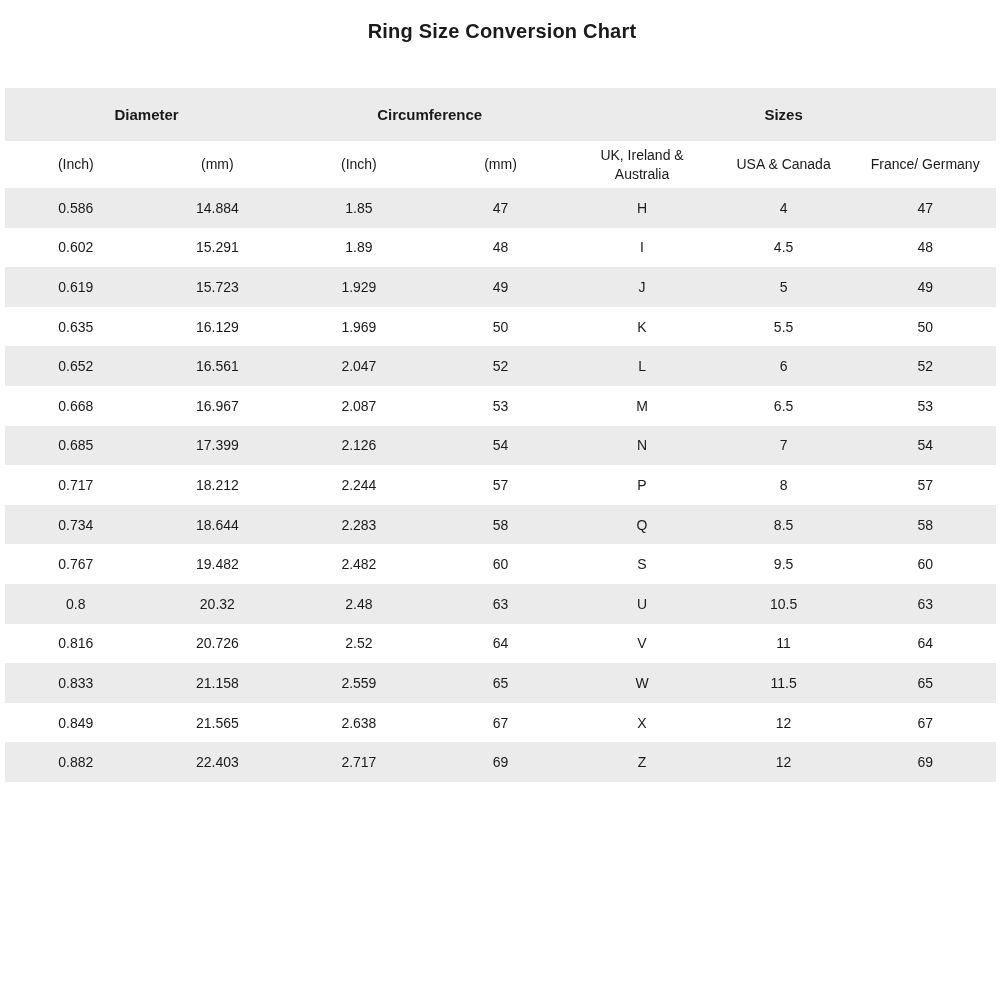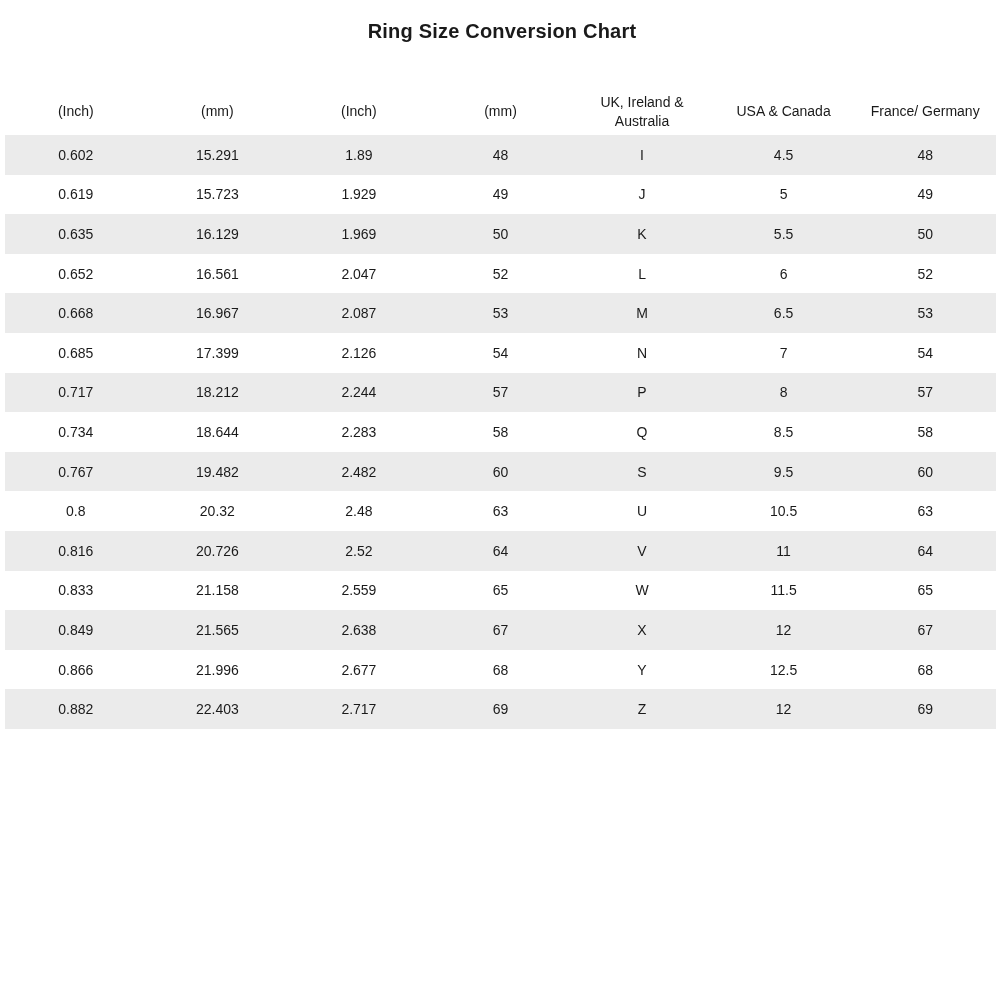--- a/index.html
+++ b/index.html
@@ -53,32 +53,46 @@
   .ring-table tbody tr:nth-child(even) { background: #ffffff; }
 </style>
 </head>
 <body>
 
 <div class="page">
   <h1 class="title">Ring Size Conversion Chart</h1>
 
   <table class="ring-table">
     <thead>
+      <tr class="group-row">
+        <th colspan="2">Diameter</th>
+        <th colspan="2">Circumference</th>
+        <th colspan="3">Sizes</th>
+      </tr>
       <tr class="sub-row">
         <th>(Inch)</th>
         <th>(mm)</th>
         <th>(Inch)</th>
         <th>(mm)</th>
         <th>UK, Ireland &amp; Australia</th>
         <th>USA &amp; Canada</th>
         <th>France/ Germany</th>
       </tr>
     </thead>
     <tbody>
         <tr>
+          <td>0.586</td>
+          <td>14.884</td>
+          <td>1.85</td>
+          <td>47</td>
+          <td>H</td>
+          <td>4</td>
+          <td>47</td>
+        </tr>
+        <tr>
           <td>0.602</td>
           <td>15.291</td>
           <td>1.89</td>
           <td>48</td>
           <td>I</td>
           <td>4.5</td>
           <td>48</td>
         </tr>
         <tr>
           <td>0.619</td>
@@ -182,29 +196,20 @@
         <tr>
           <td>0.849</td>
           <td>21.565</td>
           <td>2.638</td>
           <td>67</td>
           <td>X</td>
           <td>12</td>
           <td>67</td>
         </tr>
         <tr>
-          <td>0.866</td>
-          <td>21.996</td>
-          <td>2.677</td>
-          <td>68</td>
-          <td>Y</td>
-          <td>12.5</td>
-          <td>68</td>
-        </tr>
-        <tr>
           <td>0.882</td>
           <td>22.403</td>
           <td>2.717</td>
           <td>69</td>
           <td>Z</td>
           <td>12</td>
           <td>69</td>
         </tr>
       </tbody>
   </table>

